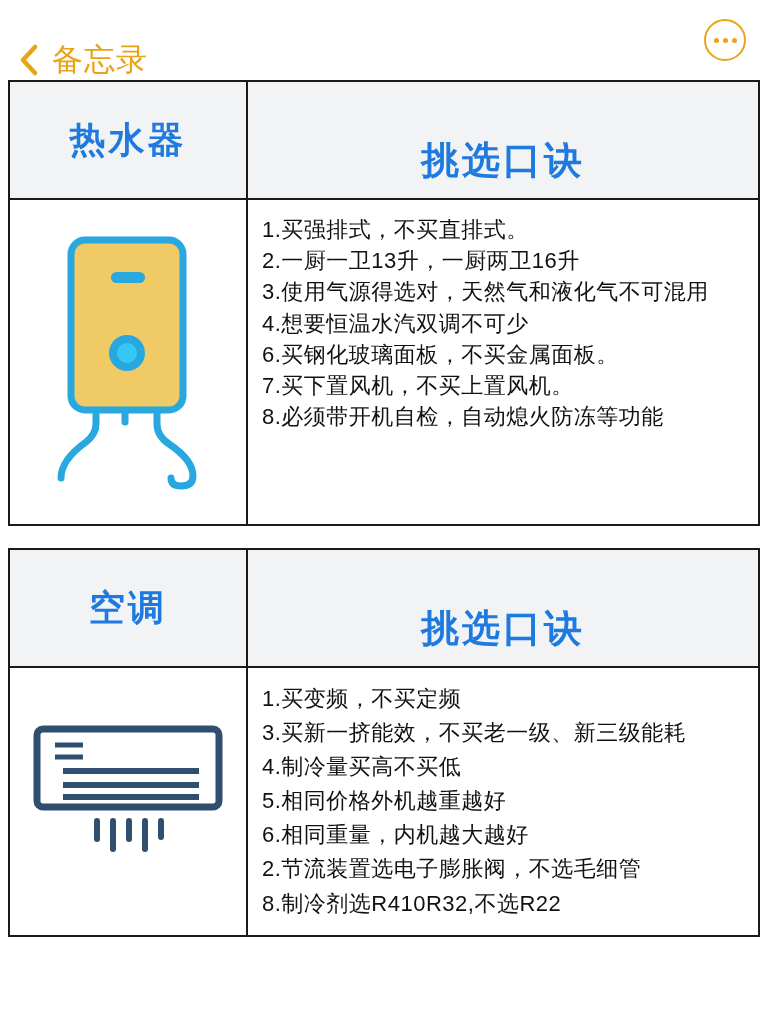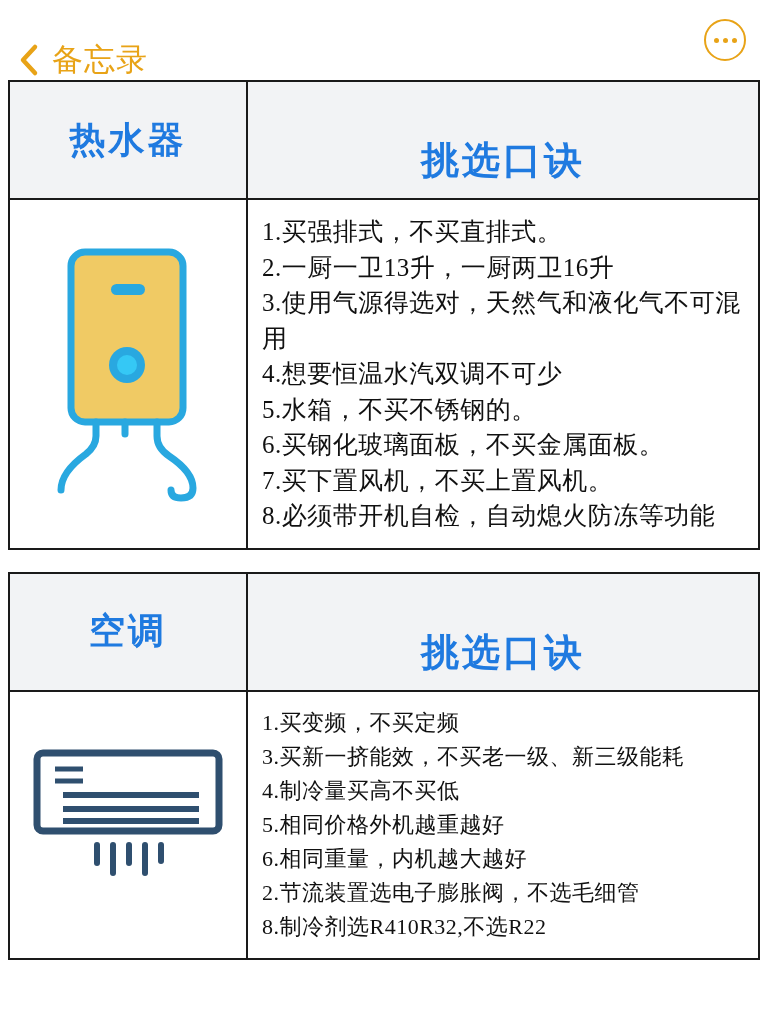--- a/index.html
+++ b/index.html
@@ -61,21 +61,20 @@
     border-radius: 50%;
     background: #e8a317;
     display: block;
   }
 
   
   .card {
     margin: 0 8px 22px 8px;
     border: 2px solid #1a1a1a;
     background: #fff;
-    font-family: Liberation Serif, serif;
   }
   .card-head {
     display: flex;
     border-bottom: 2px solid #1a1a1a;
     background: #f2f3f5;
   }
   .head-left, .head-right {
     display: flex;
     align-items: center;
     justify-content: center;
@@ -101,21 +100,21 @@
     display: flex;
     align-items: center;
     justify-content: center;
     padding: 10px 0;
   }
   .body-right {
     flex: 1;
     padding: 14px 10px 14px 14px;
   }
   .line {
-    font-size: 25px;
+    font-size: 22px;
     line-height: 1.42;
     color: #111;
     letter-spacing: 0.5px;
     white-space: normal;
   }
   .card2 .line { font-size: 22px; line-height: 1.55; }
 
   .spacer-bottom { height: 6px; }
 </style>
 </head>
@@ -164,21 +163,20 @@
             <path d="M124 200 L124 214 Q124 226 136 234 Q160 250 160 266 Q160 276 148 276 Q138 276 138 268" fill="none" stroke="#29a8e0" stroke-width="7" stroke-linecap="round"></path>
             <path d="M92 200 L92 212" fill="none" stroke="#29a8e0" stroke-width="7" stroke-linecap="round"></path>
           </svg>
         </span>
       </div>
       <div class="body-right">
         <div class="line">1.买强排式，不买直排式。</div>
         <div class="line">2.一厨一卫13升，一厨两卫16升</div>
         <div class="line">3.使用气源得选对，天然气和液化气不可混用</div>
         <div class="line">4.想要恒温水汽双调不可少</div>
-        <div class="line">5.水箱，不买不锈钢的。</div>
         <div class="line">6.买钢化玻璃面板，不买金属面板。</div>
         <div class="line">7.买下置风机，不买上置风机。</div>
         <div class="line">8.必须带开机自检，自动熄火防冻等功能</div>
       </div>
     </div>
   </div>
 
   <div class="card card2">
     <div class="card-head">
       <div class="head-left">

